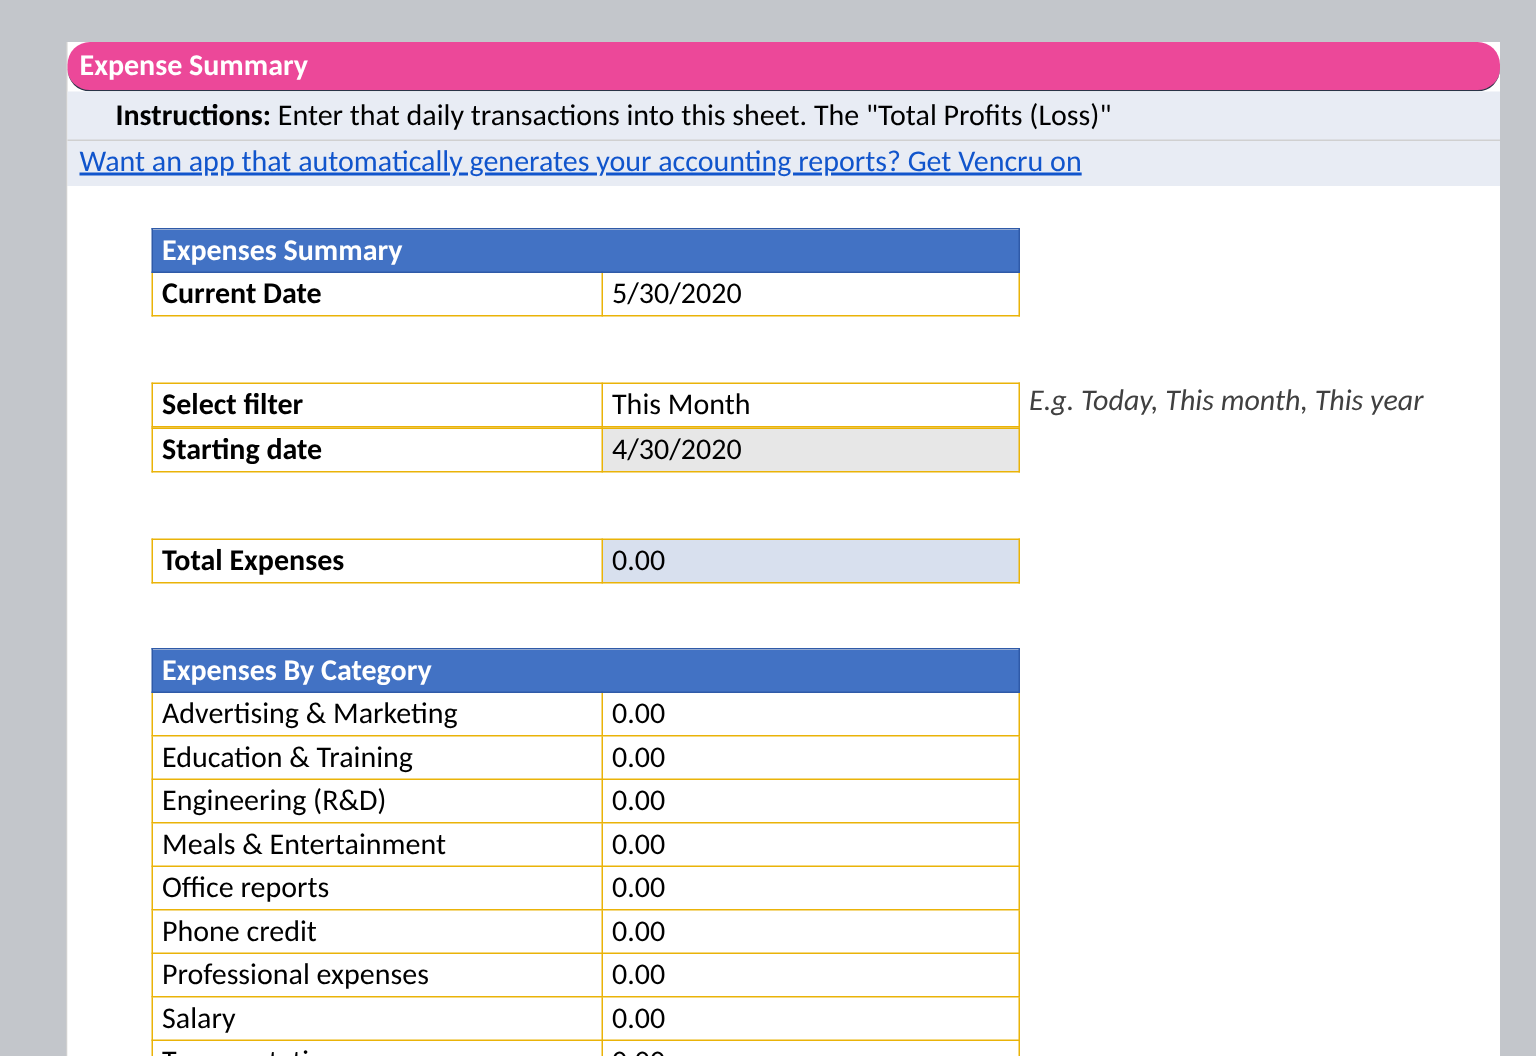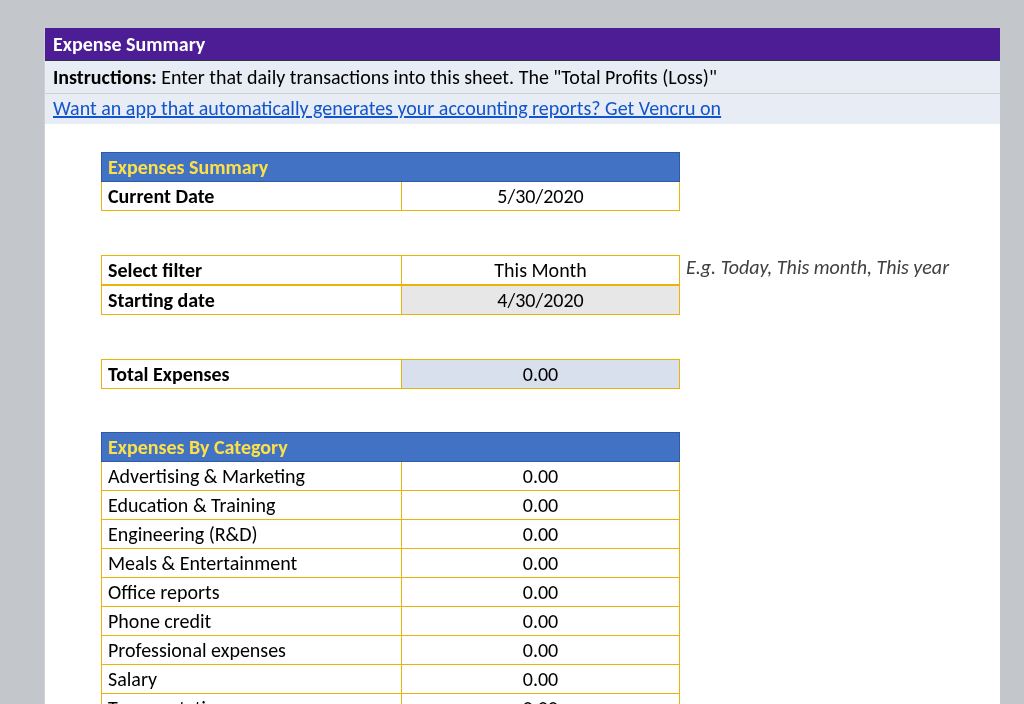--- a/index.html
+++ b/index.html
@@ -9,34 +9,35 @@
       width: 1024px;
       height: 704px;
       overflow: hidden;
     }
     .sheet {
       background: #fff;
       margin: 28px 24px 0 44px;
       border-left: 1px solid #d0d0d0;
     }
     .header-bar {
-      background: #4c1d95;
+      background: #ec4899;
       color: #fff;
       font-weight: bold;
       font-size: 20px;
       padding: 4px 8px;
       border-bottom: 1px solid #2a3548;
+      border-radius: 15px;
     }
     .instructions-row {
       background: #e8ecf4;
       font-size: 20px;
       padding: 4px 8px;
       border-bottom: 1px solid #d0d0d0;
     }
-    .instructions-row .label { font-weight: bold; }
+    .instructions-row .label { font-weight: bold; margin-left: 24px; }
     .link-row {
       background: #e8ecf4;
       font-size: 20px;
       padding: 2px 8px 4px 8px;
     }
     .link-row a {
       color: #1155cc;
       text-decoration: underline;
       text-align: center;
     }
@@ -50,24 +51,24 @@
     }
     td {
       font-size: 20px;
       padding: 2px 6px;
       height: 26px;
       vertical-align: middle;
       white-space: nowrap;
       overflow: hidden;
     }
     .col-label { width: 300px; }
-    .col-value { width: 278px; text-align: center; }
+    .col-value { width: 278px; text-align: left; }
     .section-head {
       background: #4272c4;
-      color: #fde047;
+      color: #ffffff;
       font-weight: bold;
       border: 1px solid #2f5aa8;
     }
     .b-all { border: 1px solid #eab308; }
     .bold { font-weight: bold; }
     .shade-grey { background: #e7e7e7; }
     .shade-blue { background: #d8e0ee; }
     .hint {
       color: #404040;
       font-style: italic;

